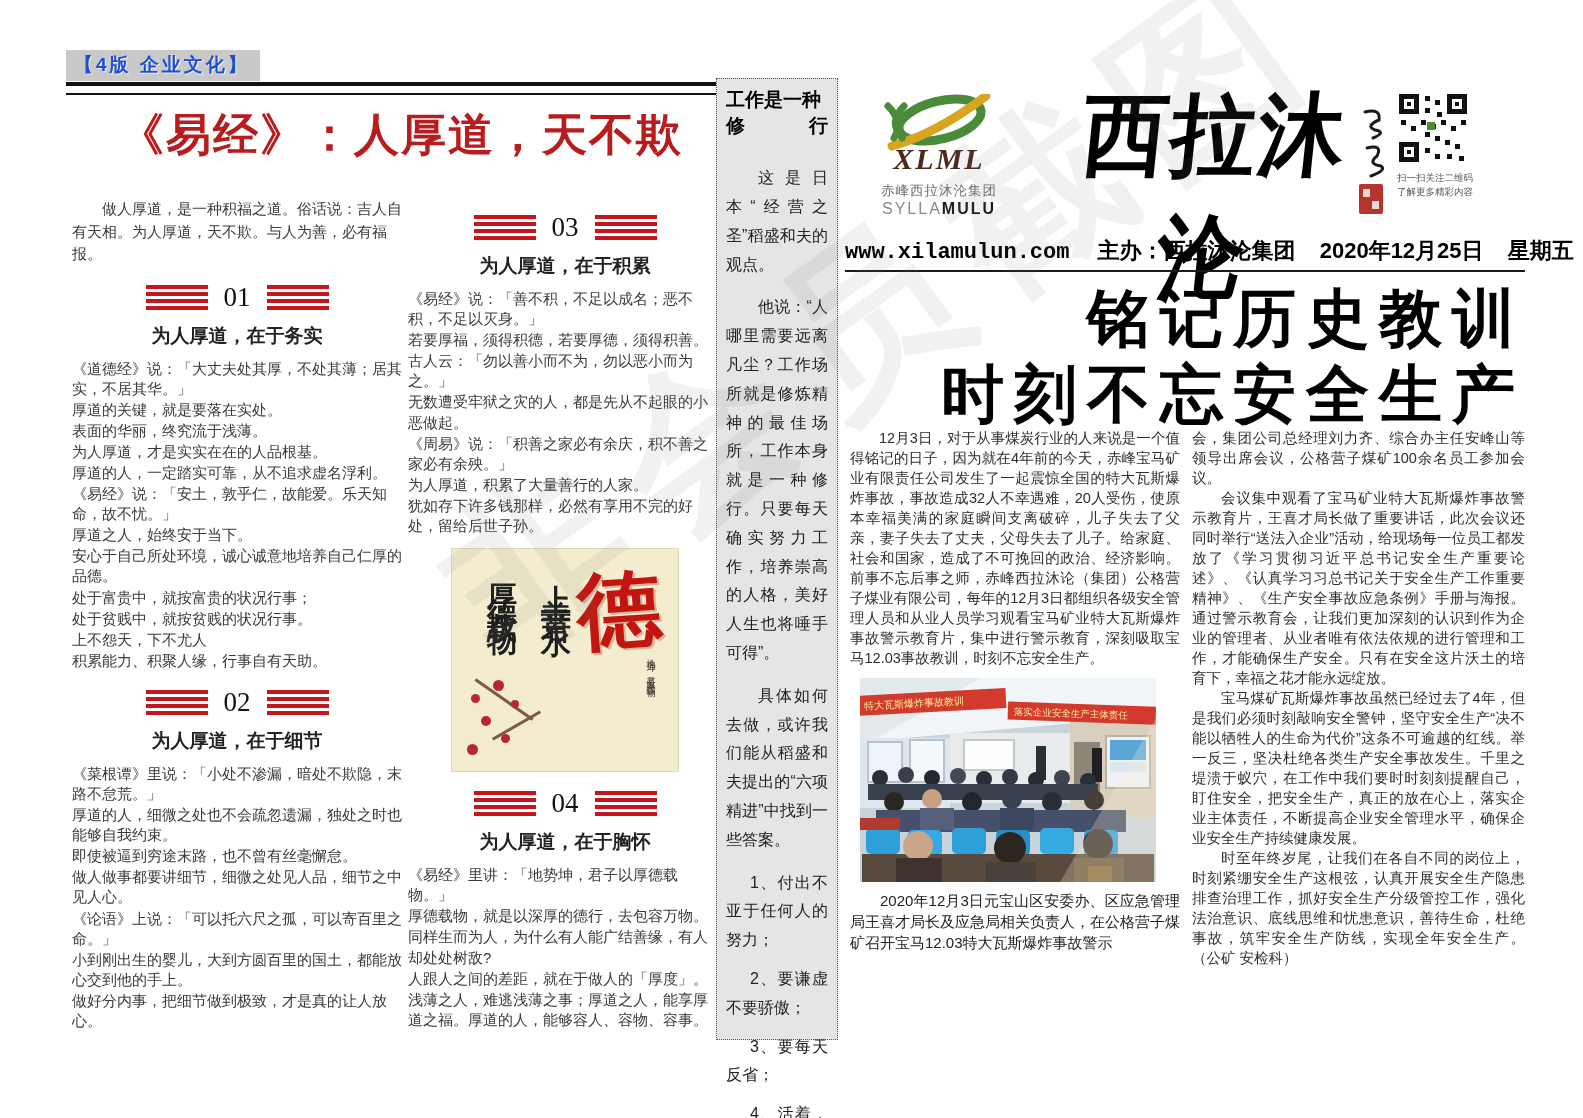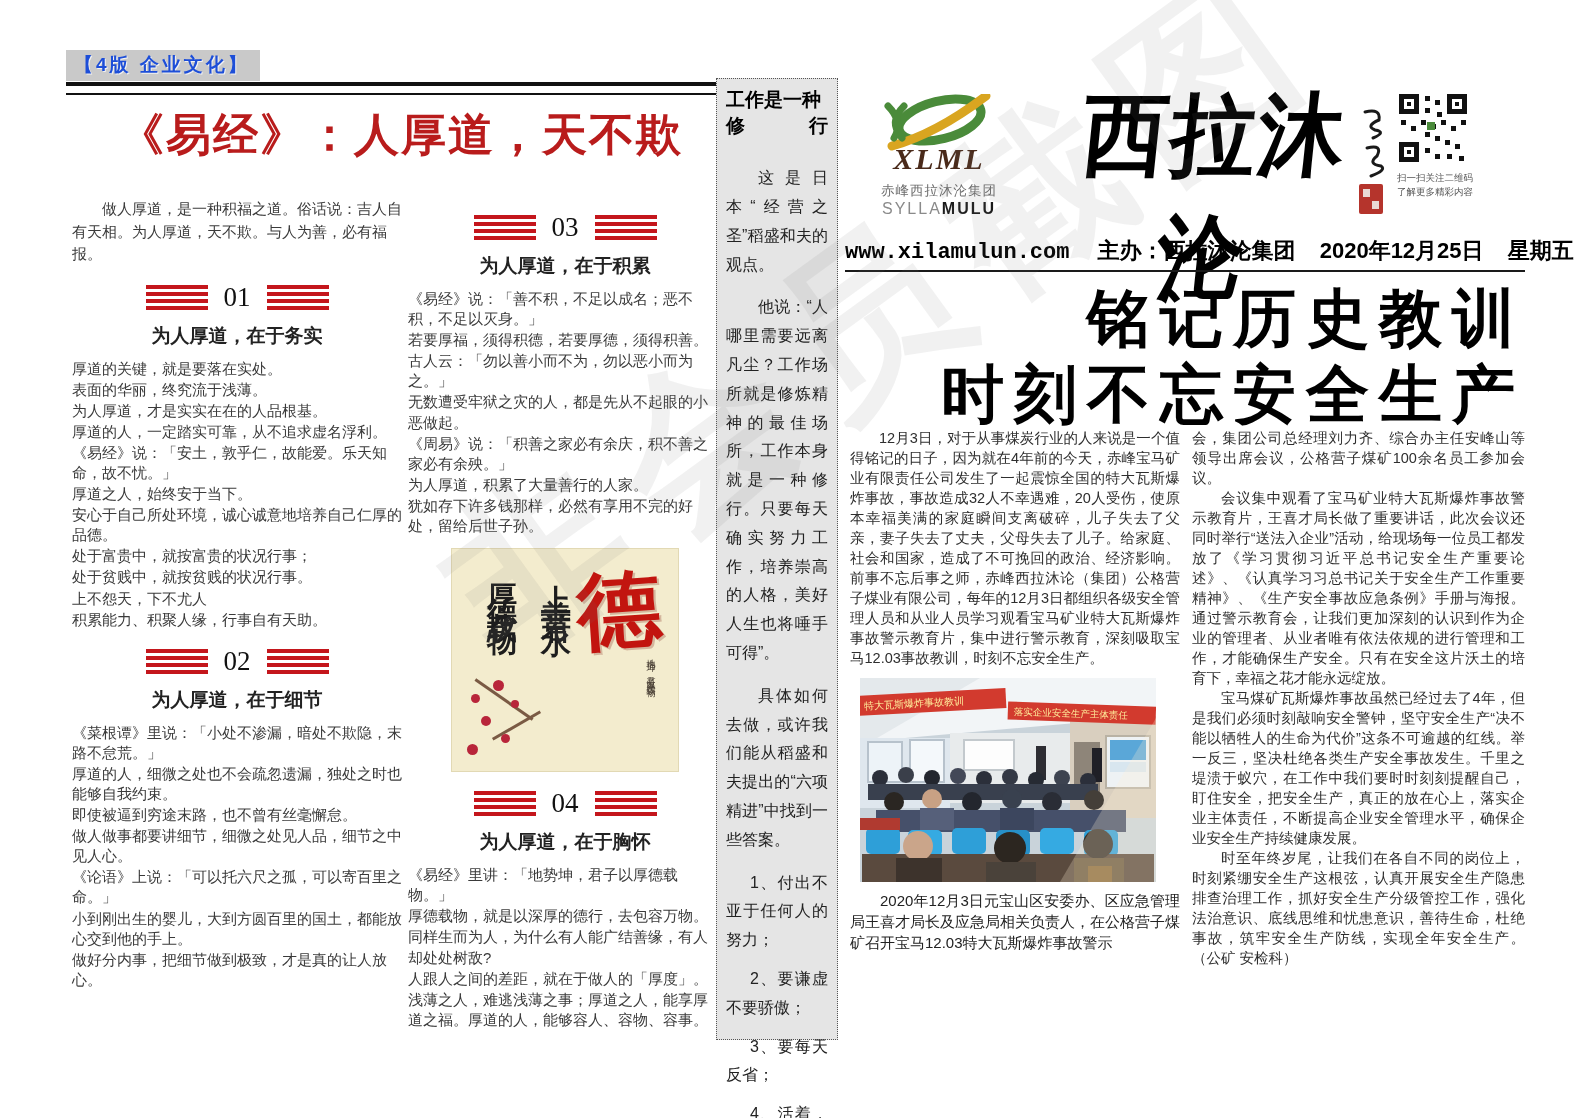--- a/index.html
+++ b/index.html
@@ -100,20 +100,21 @@
   <div class="col col1">
     <p class="intro indent">做人厚道，是一种积福之道。俗话说：吉人自有天相。为人厚道，天不欺。与人为善，必有福报。</p>
 
     <div class="marker">
       <span class="trigram"></span>
       <span class="sec-num">01</span>
       <span class="trigram"></span>
     </div>
     <h3 class="sec-heading">为人厚道，在于务实</h3>
     <div class="sec-body">
+        <div class="line">《道德经》说：「大丈夫处其厚，不处其薄；居其实，不居其华。」</div>
         <div class="line">厚道的关键，就是要落在实处。</div>
         <div class="line">表面的华丽，终究流于浅薄。</div>
         <div class="line">为人厚道，才是实实在在的人品根基。</div>
         <div class="line">厚道的人，一定踏实可靠，从不追求虚名浮利。</div>
         <div class="line">《易经》说：「安土，敦乎仁，故能爱。乐天知命，故不忧。」</div>
         <div class="line">厚道之人，始终安于当下。</div>
         <div class="line">安心于自己所处环境，诚心诚意地培养自己仁厚的品德。</div>
         <div class="line">处于富贵中，就按富贵的状况行事；</div>
         <div class="line">处于贫贱中，就按贫贱的状况行事。</div>
         <div class="line">上不怨天，下不尤人</div>

